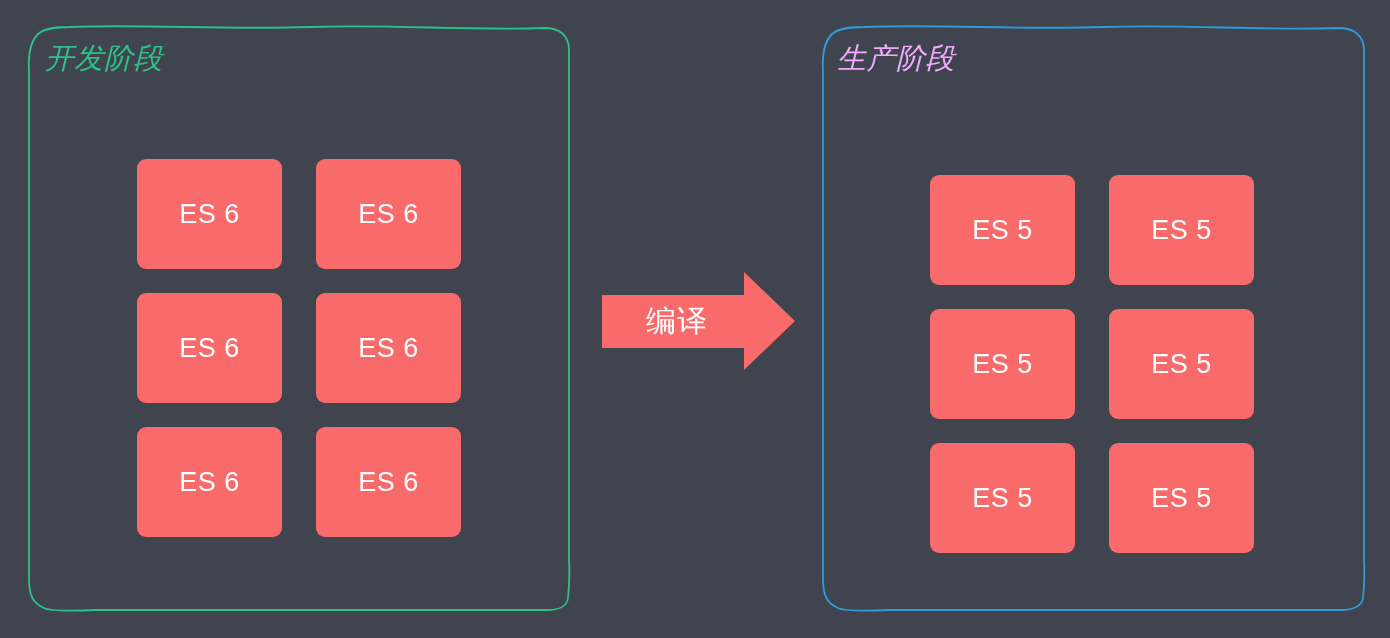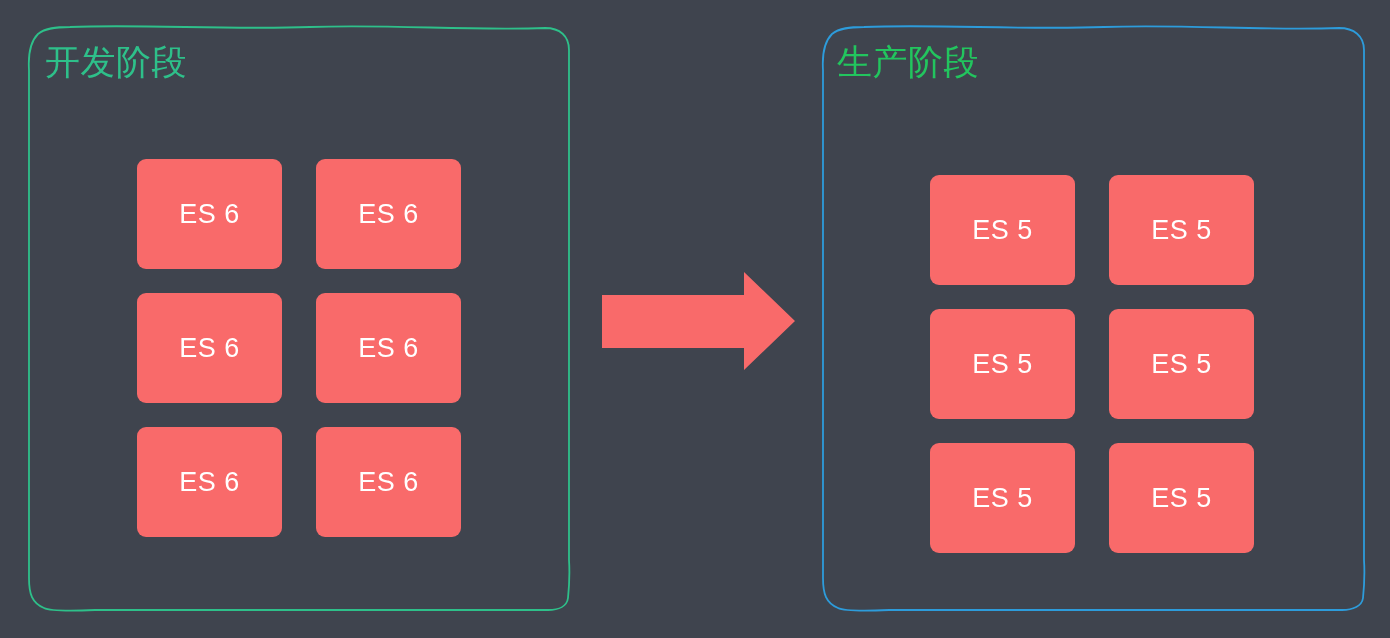--- a/index.html
+++ b/index.html
@@ -30,24 +30,25 @@
   .frame-path {
     fill: none;
     stroke-width: 1.8;
     stroke-linecap: round;
     stroke-linejoin: round;
   }
 
   
   .group-label {
     position: absolute;
-    font-size: 35px;
+    font-size: 29px;
     line-height: 1;
     letter-spacing: 0.5px;
     white-space: nowrap;
+    font-style: italic;
   }
   #label-dev  { left: 45px;  top: 44px; }
   #label-prod { left: 837px; top: 44px; }
 
   
   .grid {
     position: absolute;
     display: grid;
     grid-template-columns: 145px 145px;
     grid-template-rows: 110px 110px 110px;
@@ -123,21 +124,21 @@
              L 889 610
              C 866 611, 844 611, 838 608
              C 826 603, 823 594, 823 578
              L 823 70
              C 822 54, 824 42, 832 34
              C 839 28, 850 27, 864 27 Z"></path>
   </svg>
 
   <div class="group-label" id="label-dev" style="color:#2ec08a">开发阶段</div>
 
-  <div class="group-label" id="label-prod" style="color:#22c55e">生产阶段</div>
+  <div class="group-label" id="label-prod" style="color:#f0abfc">生产阶段</div>
 
   <div class="grid" id="grid-dev">
     <div class="module-box">ES 6</div>
     <div class="module-box">ES 6</div>
     <div class="module-box">ES 6</div>
     <div class="module-box">ES 6</div>
     <div class="module-box">ES 6</div>
     <div class="module-box">ES 6</div>
   </div>
 
@@ -146,14 +147,15 @@
     <div class="module-box">ES 5</div>
     <div class="module-box">ES 5</div>
     <div class="module-box">ES 5</div>
     <div class="module-box">ES 5</div>
     <div class="module-box">ES 5</div>
   </div>
 
   <svg id="arrow-svg" viewBox="0 0 202 114">
     <polygon fill="#f96a6a" points="4,31 146,31 146,8 197,57 146,106 146,84 4,84"></polygon>
   </svg>
+  <div id="arrow-label">编译</div>
 
 </div>
 
 </body></html>

